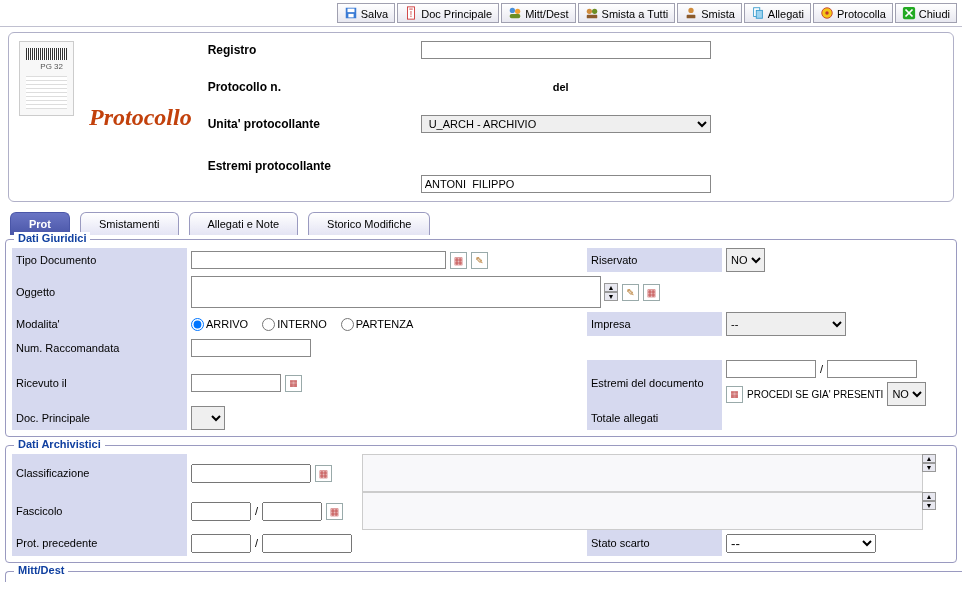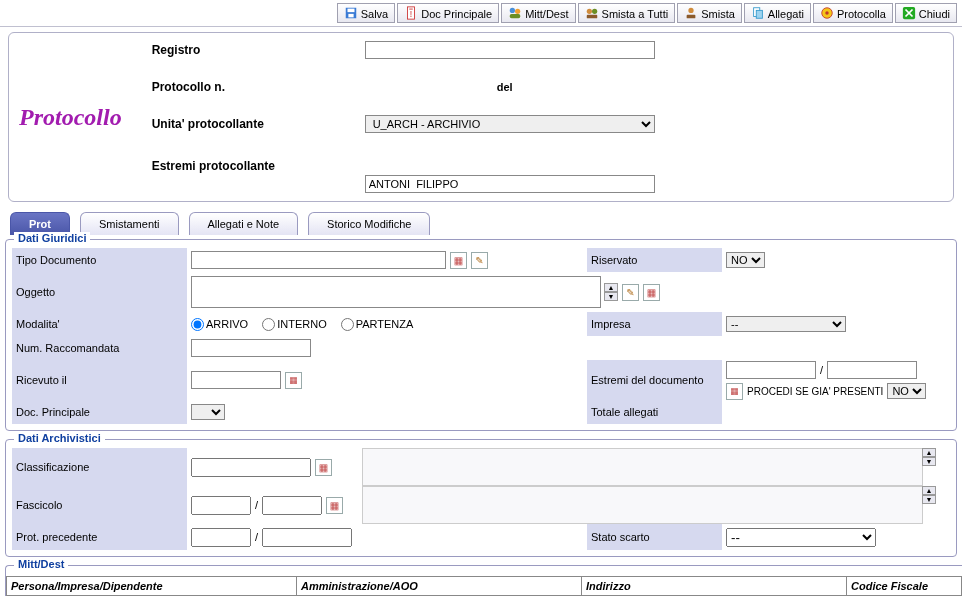--- a/index.html
+++ b/index.html
@@ -9,21 +9,21 @@
 .toolbar { display: flex; justify-content: flex-end; gap: 2px; padding: 3px 5px; background: #fff; border-bottom: 1px solid #c0c0d0; }
 .toolbar-btn { display: flex; align-items: flex-end; gap: 3px; padding: 2px 6px; border: 1px solid #a0a0b0; background: linear-gradient(#fff,#e8e8f0); cursor: pointer; font-size: 11px; }
 .tb-icon { width: 14px; height: 14px; display: inline-block; }
 
 
 .header-panel { margin: 5px 8px 10px 8px; border: 1px solid #b0b0c8; border-radius: 6px; padding: 8px 10px; display: flex; background: #fff; }
 .doc-thumb { width: 55px; height: 75px; border: 1px solid #ccc; background: #f8f8f8; position: relative; margin-right: 15px; padding: 4px; }
 .doc-thumb::before { content:""; position:absolute; top:6px; left:6px; right:6px; height:12px; background: repeating-linear-gradient(90deg,#333 0,#333 1px,#fff 1px,#fff 2px);}
 .doc-thumb .pg { position:absolute; top:20px; right:10px; font-size:8px; color:#555; }
 .doc-thumb::after { content:""; position:absolute; top:34px; left:6px; right:6px; bottom:6px; background: repeating-linear-gradient(#ddd 0,#ddd 1px,#fff 1px,#fff 4px);}
-.app-title { color: #a21caf; font-weight: bold; font-style: italic; font-size: 24px; font-family: Georgia, 'Times New Roman', serif; align-self: center; margin-right: 30px; }
+.app-title { color: #c2410c; font-weight: bold; font-style: italic; font-size: 24px; font-family: Georgia, 'Times New Roman', serif; align-self: center; margin-right: 16px; }
 
 .hdr-grid { display: grid; grid-template-columns: 205px 1fr; column-gap: 8px; row-gap: 6px; align-items: center; }
 .hdr-label { font-weight: bold; font-size: 12px; }
 .hdr-field { display:flex; align-items:center; gap:4px; }
 .hdr-field input, .hdr-field select { font-size: 11px; border: 1px solid #888; padding: 1px 3px; height: 18px; }
 .proto-num { width: 120px; }
 .del-lbl { font-weight: bold; margin: 16px 8px; }
 .del-val { width: 150px; }
 .unit-sel { width: 290px; }
 .user-fld { width: 290px; margin-top: 36px; }
@@ -37,21 +37,21 @@
 
 .section { margin: 4px 5px 8px 5px; border: 1px solid #9a9ac0; border-radius: 4px; padding: 8px 20px 6px 6px; position: relative; }
 .section-title { position: absolute; top: -8px; left: 8px; background: #fff; padding: 0 4px; color: #1040a0; font-weight: bold; font-size: 11px; }
 
 .form-row { display: grid; grid-template-columns: 175px 400px 135px 1fr; align-items: center; min-height: 24px; }
 .cell-label { background: #d6d9ef; padding: 4px 4px; font-size: 11px; height: 100%; display:flex; align-items:center; }
 .cell-label.right { }
 .cell-value { padding: 0 4px; display: flex; align-items: center; gap: 4px; flex-wrap: wrap; }
 .cell-value input[type=text] { border: 1px solid #888; height: 18px; padding: 1px 3px; font-size: 11px; }
 .cell-value textarea { border: 1px solid #888; font-size: 11px; padding: 1px 3px; resize: none; }
-.cell-value select { border: 1px solid #888; height: 16px; font-size: 11px; }
+.cell-value select { border: 1px solid #888; height: 24px; font-size: 11px; }
 .w60 { width:60px; } .w90 { width:90px; } .w120{width:120px;} .w255{width:255px;}
 
 .radio-lbl { margin-right: 10px; display:flex; align-items:center; gap:2px;}
 
 .iconbtn { width: 17px; height: 17px; border: 1px solid #9aa; background: #fff; display:inline-flex; align-items:center; justify-content:center; cursor:pointer; font-size:10px; }
 .iconbtn.cal::before { content:"▦"; font-size:9px; color:#c04848;}
 .iconbtn.brush::before { content:"✎"; color:#b07020;}
 .iconbtn.edit::before { content:"✎"; color:#b07020;}
 .iconbtn.grid::before { content:"▦"; color:#c04848;}
 
@@ -133,20 +133,23 @@
   <button class="toolbar-btn">
     <span class="tb-icon"><svg viewBox="0 0 16 16">
           <rect x="1" y="1" width="14" height="14" fill="#2a2" rx="2"></rect>
           <path d="M4 4 L12 12 M12 4 L4 12" stroke="#fff" stroke-width="2"></path>
         </svg></span>
     <span>Chiudi</span>
   </button>
 </div>
 
 <div class="header-panel">
+  <div class="doc-thumb">
+    <span class="pg">PG 32</span>
+  </div>
   <div class="app-title">Protocollo</div>
   <div class="hdr-grid">
     <div class="hdr-label">Registro</div>
     <div class="hdr-field">
         <input class="reg-fld" type="text" value="" style="">
       </div>
 
     <div class="hdr-label">Protocollo n.</div>
     <div class="hdr-field">
       <input class="proto-num" type="text" style="visibility: hidden;" value="">
@@ -304,23 +307,13 @@
     </div>
     <div class="ar-label">Stato scarto</div>
     <div class="ar-val">
         <select style="width:150px"><option>--</option></select>
       </div>
   </div>
 </div>
 
 <div class="mitt-sect">
   <div class="section-title">Mitt/Dest</div>
-  <table class="md-table">
-    <thead>
-      <tr>
-        <th style="width:290px">Persona/Impresa/Dipendente</th>
-        <th style="width:285px">Amministrazione/AOO</th>
-        <th style="width:265px">Indirizzo</th>
-        <th>Codice Fiscale</th>
-      </tr>
-    </thead>
-  </table>
 </div>
 
 </body></html>

